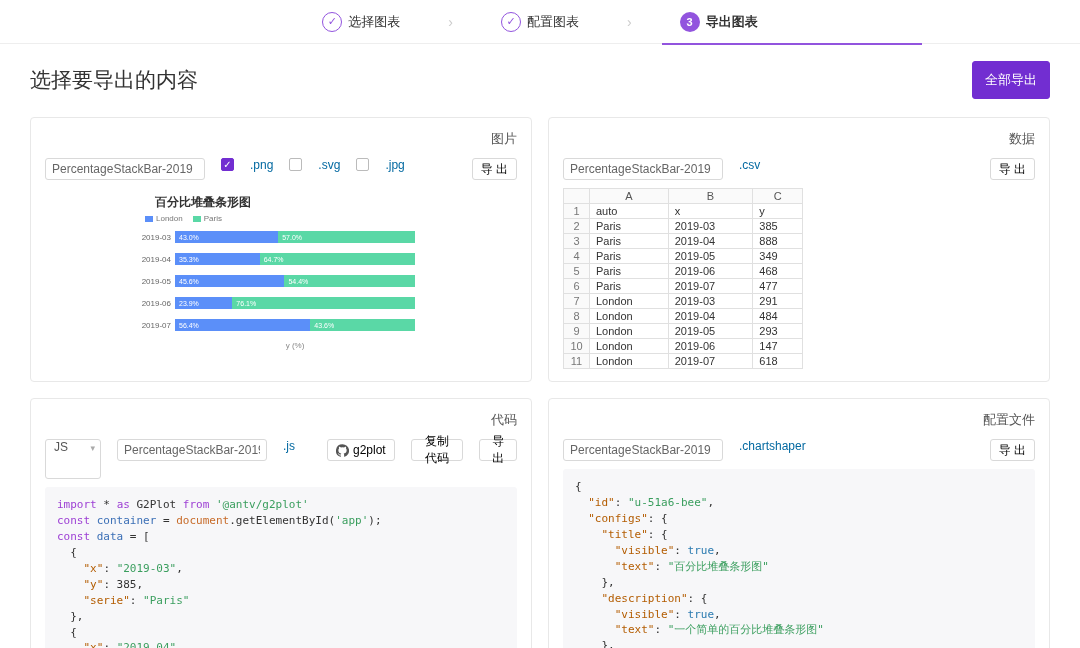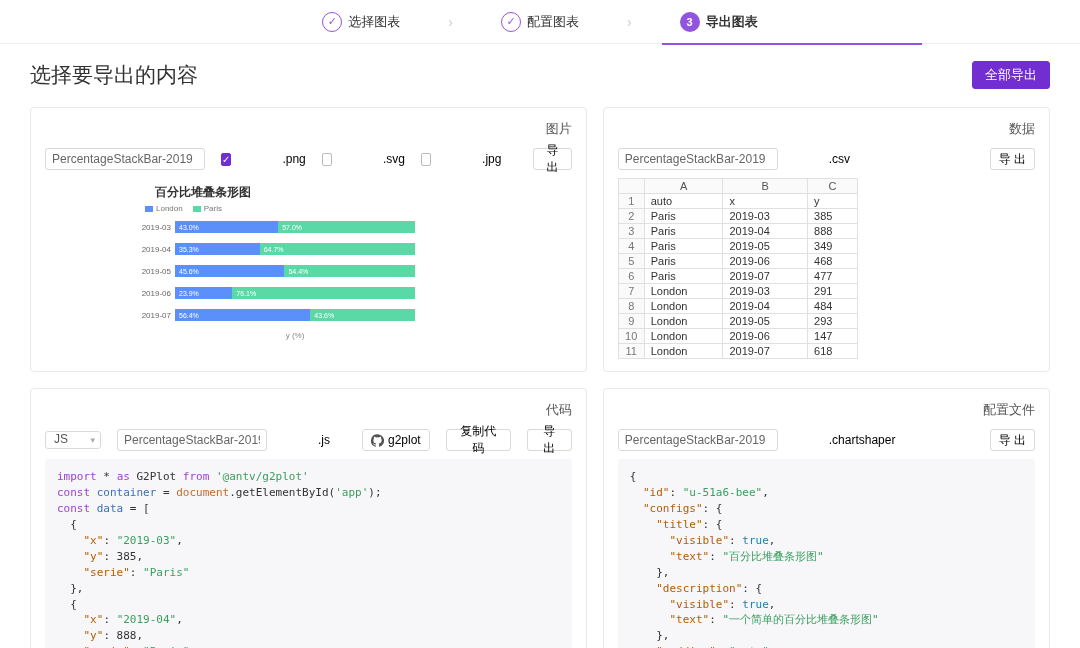--- a/index.html
+++ b/index.html
@@ -11,32 +11,32 @@
 .step-icon.active { background: #9254de; color: #fff; font-weight: 600; }
 .step-label { font-size: 13px; }
 .step.active .step-label { font-weight: 600; }
 .step-sep { color: #ccc; font-size: 14px; padding: 0 20px; }
 .steps-wrap { position: relative; }
 .underline { height: 2px; background: #9254de; width: 260px; margin-left: 662px; margin-top: -1px; }
 .page { padding: 16px 30px; }
 .header-row { display: flex; justify-content: space-between; align-items: center; margin-bottom: 18px; }
 .page-title { font-size: 21px; font-weight: 500; }
 .btn { display: inline-flex; align-items: center; gap: 4px; height: 26px; padding: 0 10px; border: 1px solid #d9d9d9; border-radius: 3px; background: #fff; font-size: 12px; cursor: pointer; }
-.btn.primary { background: #722ed1; border-color: #722ed1; color: #fff; padding: 0 12px; height: 28px; font-size: 13px; }
+.btn.primary { background: #722ed1; border-color: #722ed1; color: #fff; padding: 0 12px; height: 38px; font-size: 13px; }
 .btn.sm { height: 22px; padding: 0 8px; }
 .grid { display: grid; grid-template-columns: 1fr 1fr; gap: 16px; }
 .card { border: 1px solid #e8e8e8; border-radius: 4px; padding: 12px 14px; position: relative; }
 .card-title { font-size: 13px; color: #555; margin-bottom: 10px; text-align: right; }
-.row { display: flex; align-items: center; gap: 16px; margin-bottom: 8px; }
+.row { display: flex; gap: 16px; margin-bottom: 8px; }
 .input { border: 1px solid #d9d9d9; border-radius: 3px; height: 22px; padding: 0 6px; font-size: 12px; color: #666; background: #fff; }
-.ext { font-size: 12px; color: #000000; margin-left: 35px; }
+.ext { font-size: 12px; color: #0369a1; }
 .cb { width: 13px; height: 13px; border: 1px solid #bbb; border-radius: 2px; display: inline-flex; align-items: center; justify-content: center; font-size: 10px; }
 .cb.checked { background: #722ed1; border-color: #722ed1; color: #fff; }
 .spacer { flex: 1; }
-.select { border: 1px solid #d9d9d9; border-radius: 3px; height: 18px; padding: 0 18px 0 8px; font-size: 12px; color: #555; position: relative; min-width: 56px; }
+.select { border: 1px solid #d9d9d9; border-radius: 3px; height: 40px; padding: 0 18px 0 8px; font-size: 12px; color: #555; position: relative; min-width: 56px; }
 .select::after { content: "▾"; position: absolute; right: 5px; top: 3px; color: #aaa; font-size: 9px; }
 .chart-area { padding: 6px 0 0 90px; }
 .chart-title { font-size: 12px; font-weight: 600; margin-bottom: 3px; margin-left: 20px; }
 .chart-sub { font-size: 9px; color: #888; margin-bottom: 6px; }
 .legend { font-size: 8px; color: #777; display: flex; gap: 10px; margin-bottom: 6px; padding-left: 10px; }
 .leg-sw { width: 8px; height: 6px; display: inline-block; margin-right: 3px; vertical-align: middle; }
 .bar-row { display: flex; align-items: center; height: 16px; margin-bottom: 6px; }
 .bar-lbl { width: 40px; font-size: 8px; color: #666; text-align: right; padding-right: 4px; }
 .bar-track { width: 240px; height: 12px; display: flex; }
 .seg { height: 100%; font-size: 7px; color: #fff; display: flex; align-items: center; padding-left: 4px; }

